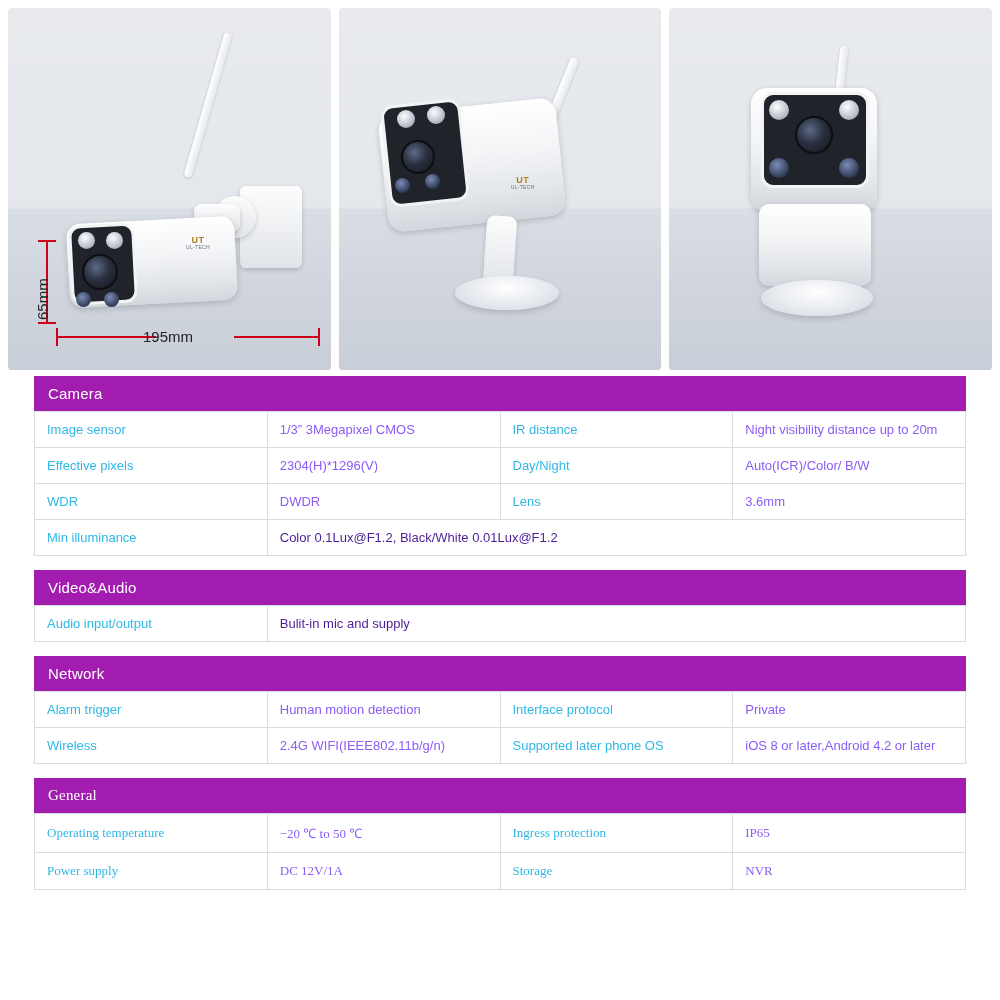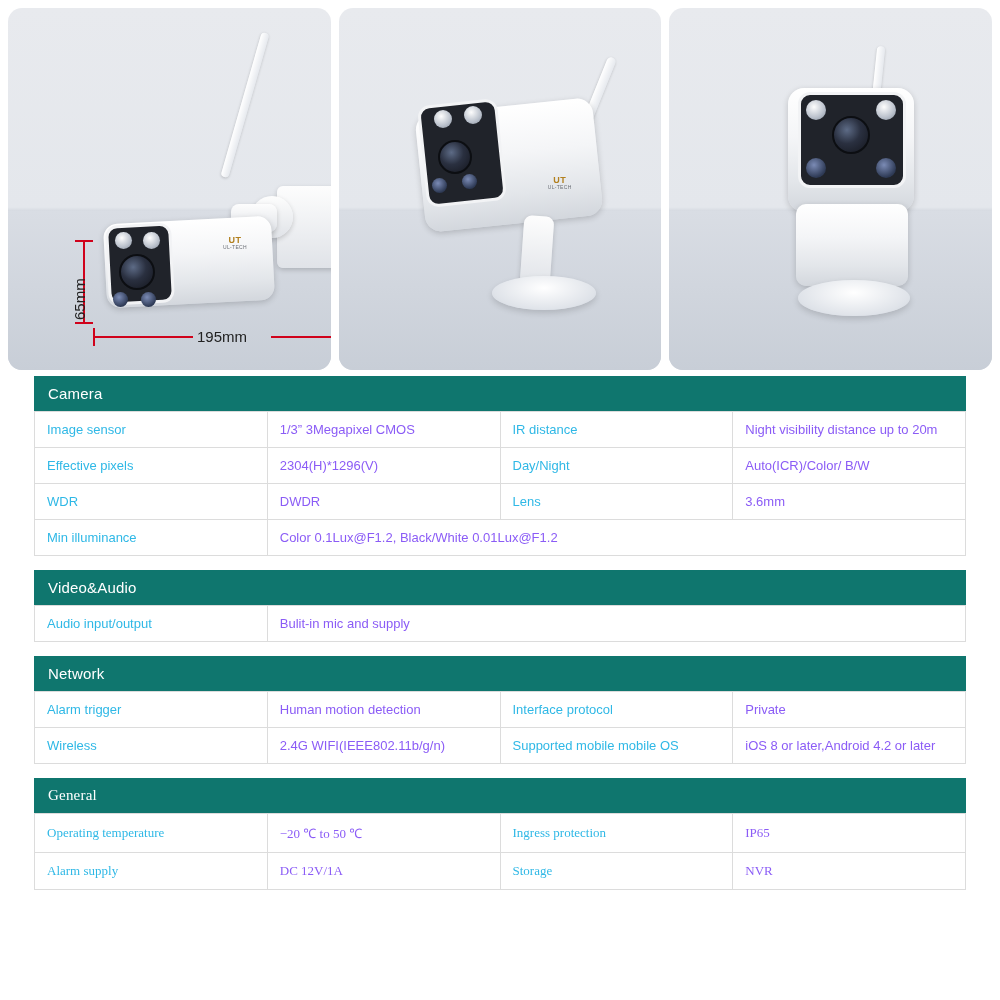--- a/index.html
+++ b/index.html
@@ -14,24 +14,23 @@
   
   .photos {
     display: flex;
     gap: 8px;
     padding: 8px 8px 0 8px;
     height: 370px;
   }
   .photo {
     position: relative;
     flex: 1 1 0;
-    border-radius: 14px;
+    border-radius: 4px;
     overflow: hidden;
     background: linear-gradient(#e8eaee 0%, #e4e7ec 55%, #d7dbe2 56%, #cdd2da 100%);
-    padding-left: 37px;
   }
   .photo .floor {
     position: absolute; left: 0; right: 0; bottom: 0; height: 44%;
     background: linear-gradient(#d9dde4, #c8ced7);
   }
 
   
   .cam { position: absolute; }
   .body {
     position: absolute;
@@ -96,37 +95,37 @@
   }
   .dim-vtext {
     position: absolute; color: #222; font-size: 15px;
     transform: rotate(-90deg); transform-origin: left top; white-space: nowrap;
   }
 
   
   .specs { padding: 6px 34px 0 34px; }
   .sec { margin-bottom: 14px; }
   .sec-head {
-    background: #0f766e;
+    background: #a21caf;
     color: #ffffff;
     font-size: 15px;
     padding: 9px 14px;
     letter-spacing: .2px;
   }
   table { width: 100%; border-collapse: collapse; table-layout: fixed; }
   td {
     border: 1px solid #dcdcdc;
     padding: 10px 12px;
     font-size: 13px;
     color: #3d3d3d;
     vertical-align: middle;
   }
   td.lbl { color: #2fb8e6; width: 25%; }
   td.val { color: #8b5cf6; width: 25%; }
-  td.val-wide { color: #8b5cf6; }
+  td.val-wide { color: #4c1d95; }
   .sec:last-child { margin-bottom: 0; font-family: Liberation Serif, serif; }
 </style>
 </head>
 <body>
 
 <div class="page">
 
   <div class="photos">
 
     <div class="photo">
@@ -153,21 +152,21 @@
           <span>UT</span>
           <div class="sub">UL-TECH</div>
         </div>
       </div>
 
       <div class="dim-h">
         <div class="dim-line" style="left:48px; top:328px; width:100px; height:2px;"></div>
         <div class="dim-line" style="left:226px; top:328px; width:86px; height:2px;"></div>
         <div class="dim-line" style="left:48px; top:320px; width:2px; height:18px;"></div>
         <div class="dim-line" style="left:310px; top:320px; width:2px; height:18px;"></div>
-        <div class="dim-text" style="left:152px; top:320px;">195mm</div>
+        <div class="dim-text" style="left:135px; top:320px;">195mm</div>
       </div>
 
       <div class="dim-v">
         <div class="dim-line" style="left:30px; top:232px; width:18px; height:2px;"></div>
         <div class="dim-line" style="left:30px; top:314px; width:18px; height:2px;"></div>
         <div class="dim-line" style="left:38px; top:232px; width:2px; height:84px;"></div>
         <div class="dim-vtext" style="left:26px; top:312px;">65mm</div>
       </div>
     </div>
 
@@ -260,39 +259,39 @@
         <tbody>
             <tr>
           <td class="lbl">Alarm trigger</td>
           <td class="val">Human motion detection</td>
           <td class="lbl">Interface protocol</td>
           <td class="val">Private</td>
         </tr>
         <tr>
           <td class="lbl">Wireless</td>
           <td class="val">2.4G WIFI(IEEE802.11b/g/n)</td>
-          <td class="lbl">Supported mobile mobile OS</td>
+          <td class="lbl">Supported later phone OS</td>
           <td class="val">iOS 8 or later,Android 4.2 or later</td>
         </tr>
       </tbody>
         </table>
     </div>
 
     <div class="sec">
       <div class="sec-head">General</div>
       <table>
         <tbody>
             <tr>
           <td class="lbl">Operating temperature</td>
           <td class="val">−20 ℃ to 50 ℃</td>
           <td class="lbl">Ingress protection</td>
           <td class="val">IP65</td>
         </tr>
         <tr>
-          <td class="lbl">Alarm supply</td>
+          <td class="lbl">Power supply</td>
           <td class="val">DC 12V/1A</td>
           <td class="lbl">Storage</td>
           <td class="val">NVR</td>
         </tr>
       </tbody>
         </table>
     </div>
 
   </div>
 </div>

